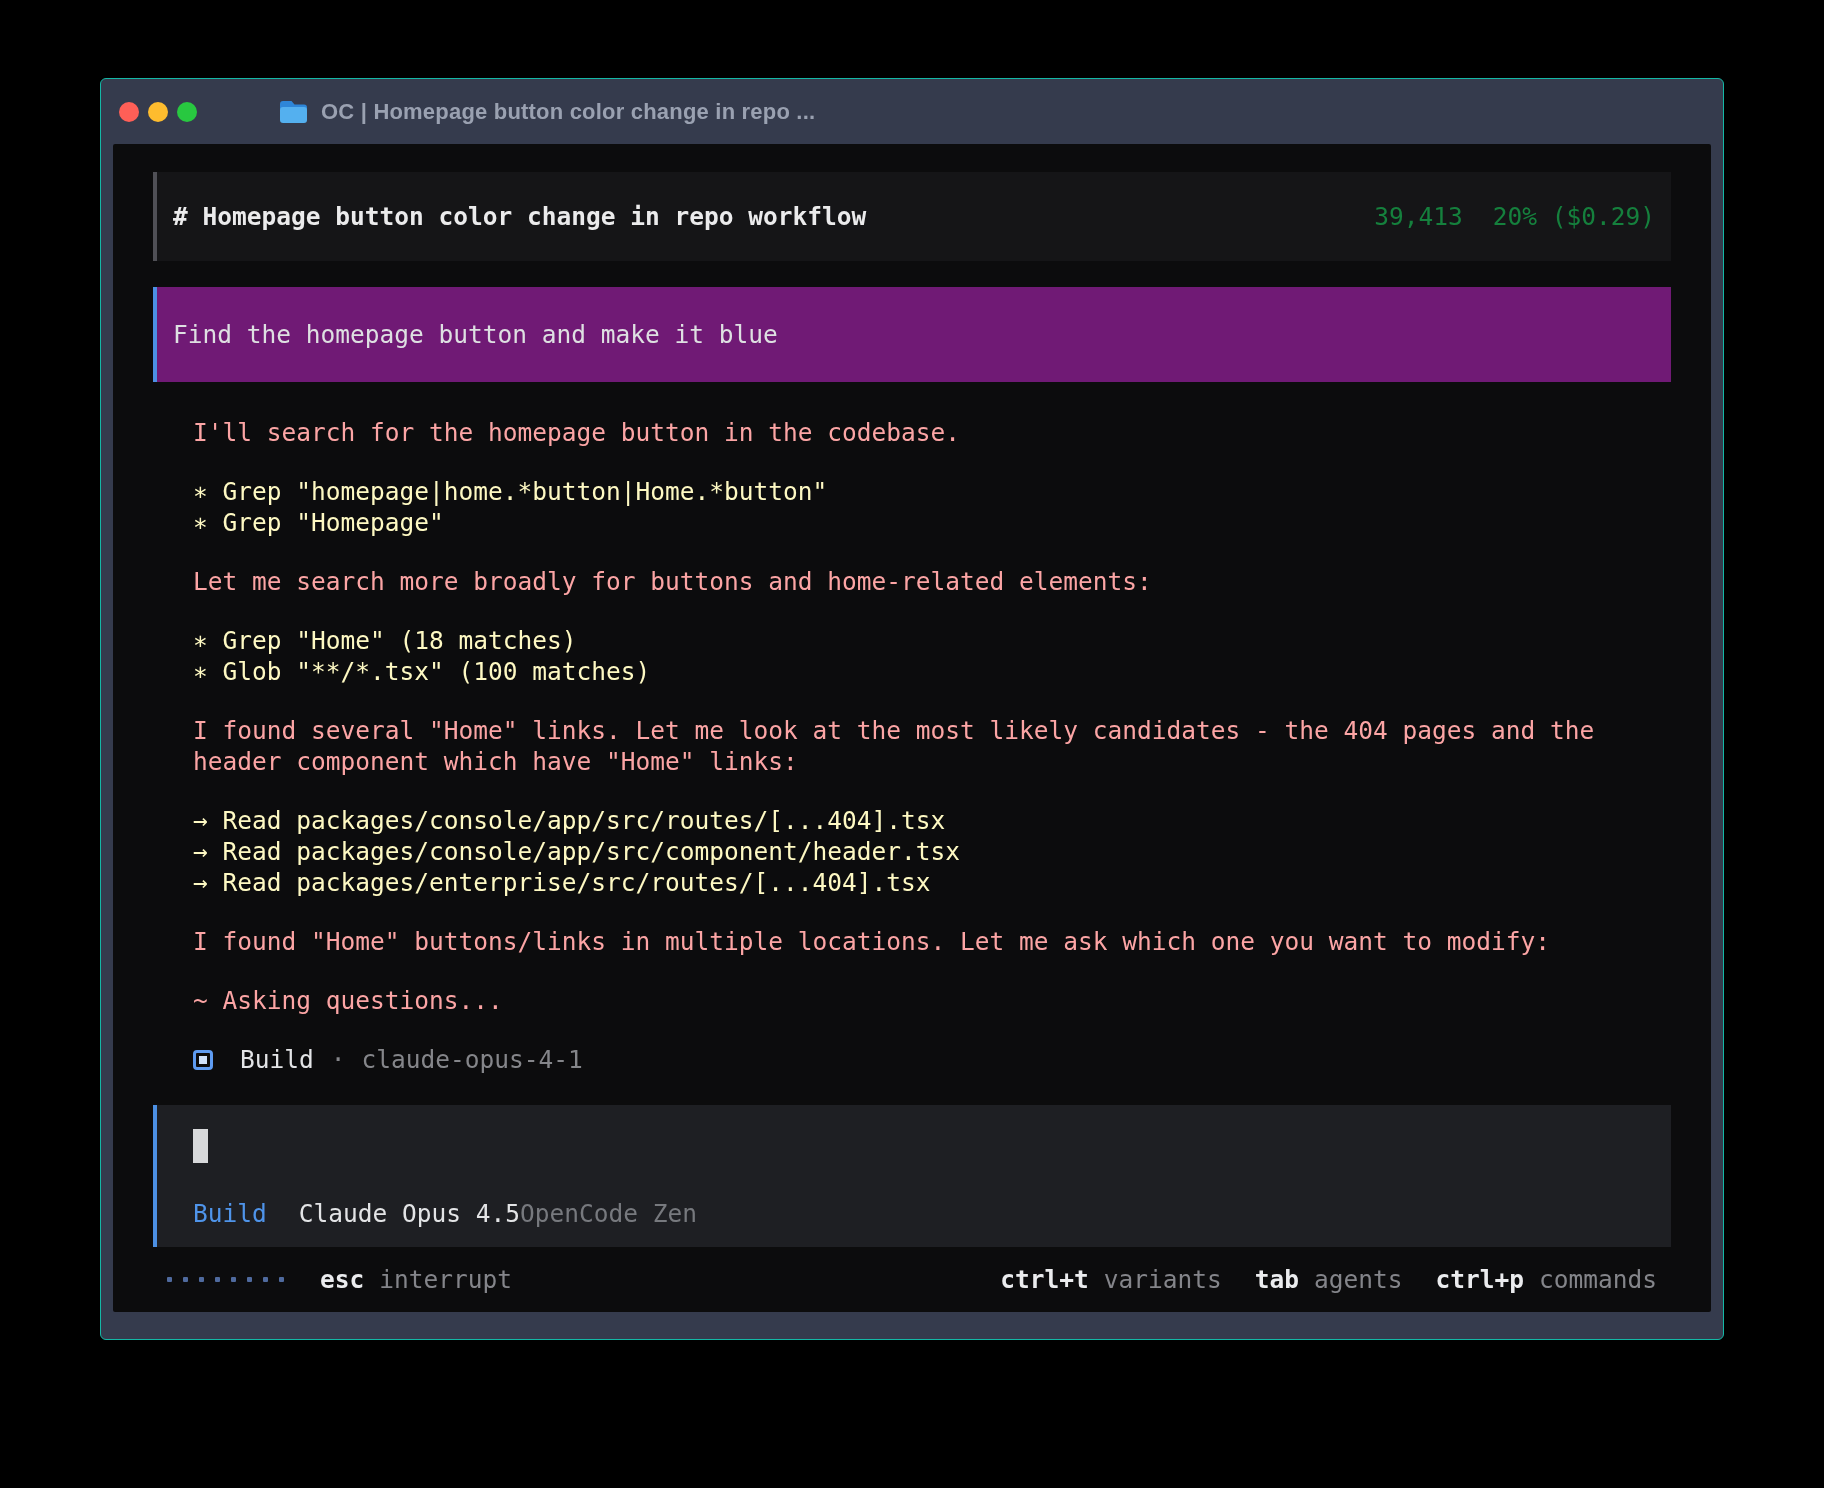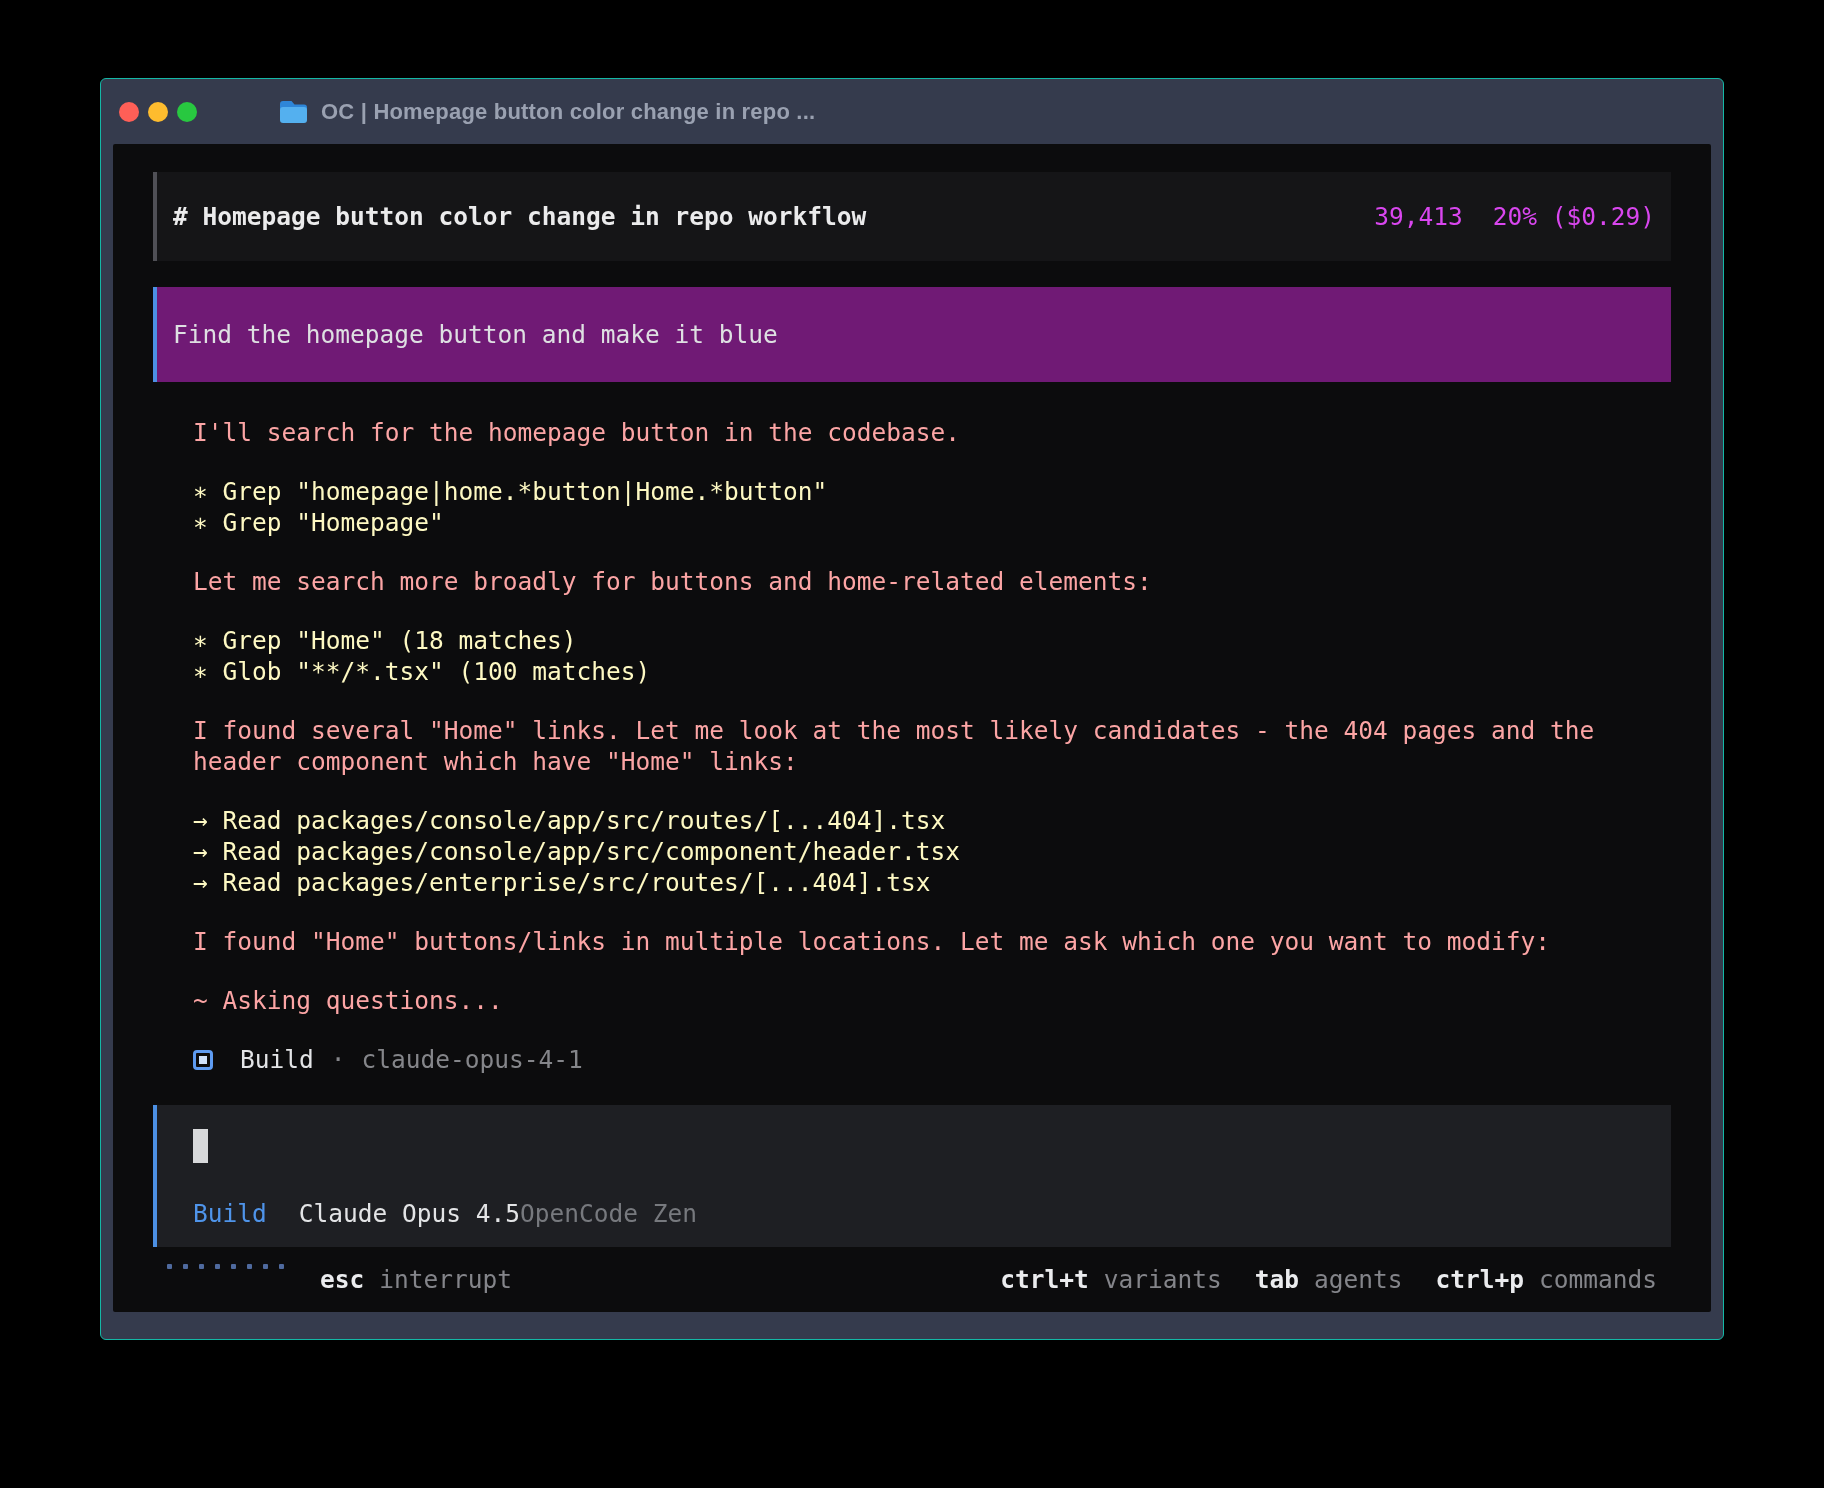--- a/index.html
+++ b/index.html
@@ -30,21 +30,21 @@
     background:#0c0c0d; border-radius:2px; overflow:hidden;
     font-size:24.5px; line-height:31px;
   }
 
   .block { margin:0 40px; padding:0 16px; display:flex; align-items:center; }
   .session-header {
     margin-top:28px; height:89px; background:#151517;
     border-left:4px solid #505056; font-weight:bold; color:#ebebec;
   }
   .session-header .spacer { flex:1; }
-  .stats { display:flex; gap:30px; font-weight:normal; color:#d946ef; white-space:nowrap; }
+  .stats { display:flex; gap:30px; font-weight:normal; color:#15803d; white-space:nowrap; }
 
   .user-msg {
     margin-top:26px; height:95px; background:#701a75;
     border-left:4px solid #4c90e4; color:#dee0e2;
   }
 
   .main { margin:35px 40px 0 80px; }
   .para { margin-bottom:28px; }
   .para:last-child { margin-bottom:0; }
   .msg { color:#fca5a5; white-space:pre; }
@@ -69,21 +69,21 @@
   }
   .cursor { position:absolute; left:36px; top:24px; width:15px; height:34px; background:#d8d9db; }
   .model-line { position:absolute; left:36px; bottom:18px; display:flex; white-space:pre; }
   .model-agent { color:#4f94ea; margin-right:32px; }
   .model-name { color:#e3e4e6; }
   .model-provider { color:#77797e; }
 
   .statusbar {
     margin:17px 54px 0; display:flex; align-items:center; justify-content:space-between;
   }
-  .sb-left, .sb-right { display:flex; align-items:flex-start; }
+  .sb-left, .sb-right { display:flex; align-items:center; }
   .dots { display:flex; gap:11px; margin-right:36px; }
   .dot { width:5px; height:5px; border-radius:1px; background:#4f6a9e; }
   .key { color:#ebecee; font-weight:bold; white-space:pre; }
   .lbl { color:#84858a; margin-left:15px; white-space:pre; }
   .sb-group { display:flex; align-items:center; margin-left:33px; }
   .sb-group:first-child { margin-left:0; }
 </style>
 </head>
 <body>
 

